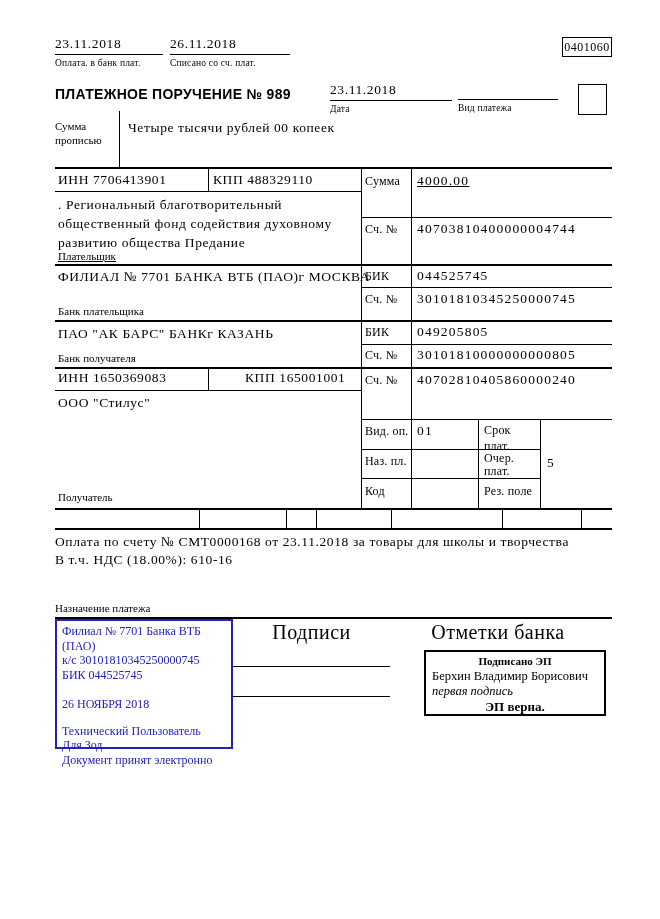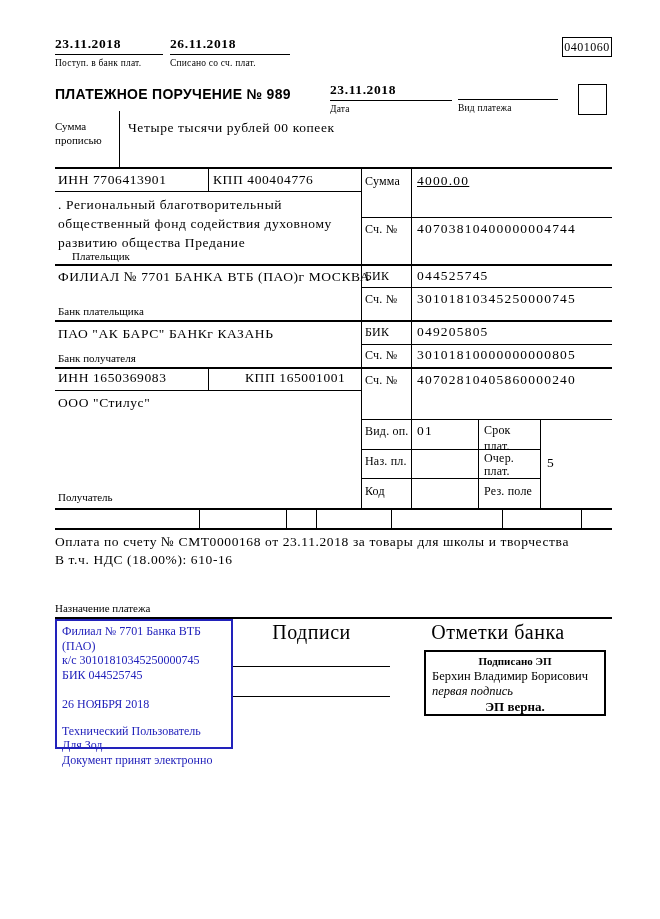--- a/index.html
+++ b/index.html
@@ -7,21 +7,21 @@
     position:relative; width:660px; height:919px; margin:0 auto;
     background:#ffffff; color:#000;
     font-family:"Liberation Serif", serif; font-size:13px;
     overflow:hidden;
   }
   .abs { position:absolute; }
   .small-label { font-size:9.5px; letter-spacing:0.2px; }
   .field-label { font-size:11px; }
   .val { font-size:13.5px; letter-spacing:0.6px; white-space:nowrap; }
   .num { letter-spacing:1.2px; }
-  .ul { border-bottom:1.5px solid #000;font-weight:bold; }
+  .ul { border-bottom:1.5px solid #000; }
   .hline { position:absolute; height:0; border-top:1px solid #000; }
   .hline2 { position:absolute; height:0; border-top:2px solid #000; }
   .vline { position:absolute; width:0; border-left:1px solid #000; }
   .box { border:1px solid #000; box-sizing:border-box; }
   .title {
     font-family:"Liberation Sans", sans-serif; font-weight:bold;
     font-size:14px; letter-spacing:0.3px; white-space:nowrap;
   }
   .rlabel { font-size:12px; letter-spacing:0.2px; }
   .empty-row { display:flex; box-sizing:border-box; border-bottom:2px solid #000; }
@@ -40,21 +40,21 @@
   .ctr { text-align:center; }
   .section-title { font-size:20px; letter-spacing:0.5px; }
 </style>
 </head>
 <body>
 
 <div class="page">
 
   <div class="abs" style="left:55px; top:36px; width:108px;">
     <div class="ul val" style="padding-bottom:2px;">23.11.2018</div>
-    <div class="small-label" style="margin-top:3px;">Поступ. в банк плат.</div>
+    <div class="small-label" style="margin-top:3px;">Оплата. в банк плат.</div>
   </div>
   <div class="abs" style="left:170px; top:36px; width:120px;">
     <div class="ul val" style="padding-bottom:2px;">26.11.2018</div>
     <div class="small-label" style="margin-top:3px;">Списано со сч. плат.</div>
   </div>
 
   <div class="abs box ctr" style="left:562px; top:37px; width:50px; height:20px; line-height:19px; font-size:12px; letter-spacing:0.5px;">0401060</div>
 
   <div class="abs title" style="left:55px; top:86px;">ПЛАТЕЖНОЕ ПОРУЧЕНИЕ № 989</div>
 
@@ -87,23 +87,23 @@
     <div class="hline" style="left:306px; top:118px; width:251px;"></div>
     <div class="hline2" style="left:0; top:151px; width:557px;"></div>
     <div class="hline" style="left:306px; top:175px; width:251px;"></div>
     <div class="hline2" style="left:0; top:198px; width:557px;"></div>
     <div class="hline" style="left:0; top:221px; width:306px;"></div>
     <div class="hline" style="left:306px; top:250px; width:251px;"></div>
     <div class="hline" style="left:306px; top:280px; width:179px;"></div>
     <div class="hline" style="left:306px; top:309px; width:179px;"></div>
 
     <div class="abs val" style="left:3px; top:3px;">ИНН 7706413901</div>
-    <div class="abs val" style="left:158px; top:3px;">КПП 400404776</div>
+    <div class="abs val" style="left:158px; top:3px;">КПП 488329110</div>
     <div class="abs val" style="left:3px; top:26px; width:295px; line-height:19px; white-space:normal;">. Региональный благотворительный общественный фонд содействия духовному развитию общества Предание</div>
-    <div class="abs field-label" style="left:17px; top:81px;">Плательщик</div>
+    <div class="abs field-label" style="left:3px; top:81px;text-decoration:underline;">Плательщик</div>
 
     <div class="abs val" style="left:3px; top:100px;">ФИЛИАЛ № 7701 БАНКА ВТБ (ПАО)г МОСКВА</div>
     <div class="abs field-label" style="left:3px; top:136px;">Банк плательщика</div>
 
     <div class="abs val" style="left:3px; top:157px;">ПАО "АК БАРС" БАНКг КАЗАНЬ</div>
     <div class="abs field-label" style="left:3px; top:183px;">Банк получателя</div>
 
     <div class="abs val" style="left:3px; top:201px;">ИНН 1650369083</div>
     <div class="abs val" style="left:158px; top:201px;margin-left:32px;">КПП 165001001</div>
     <div class="abs val" style="left:3px; top:226px;">ООО "Стилус"</div>

